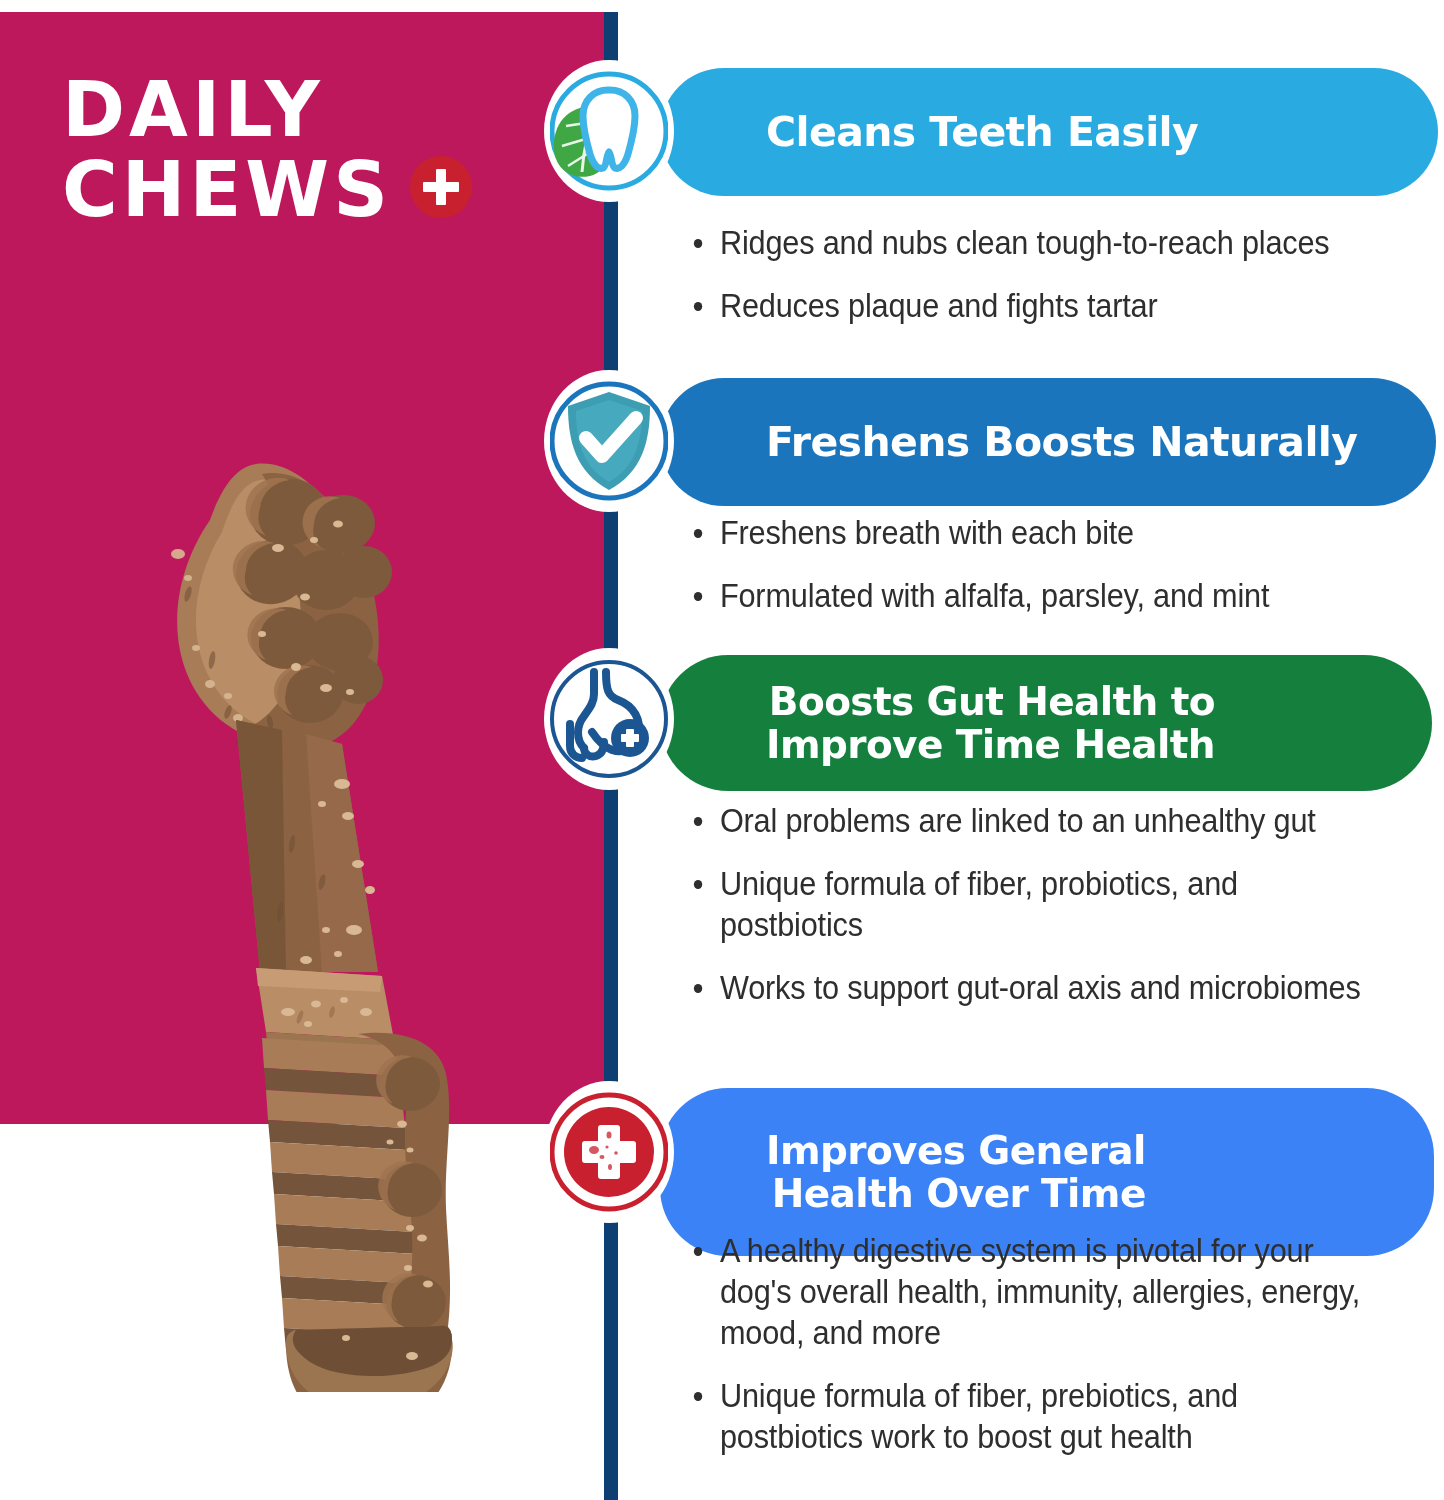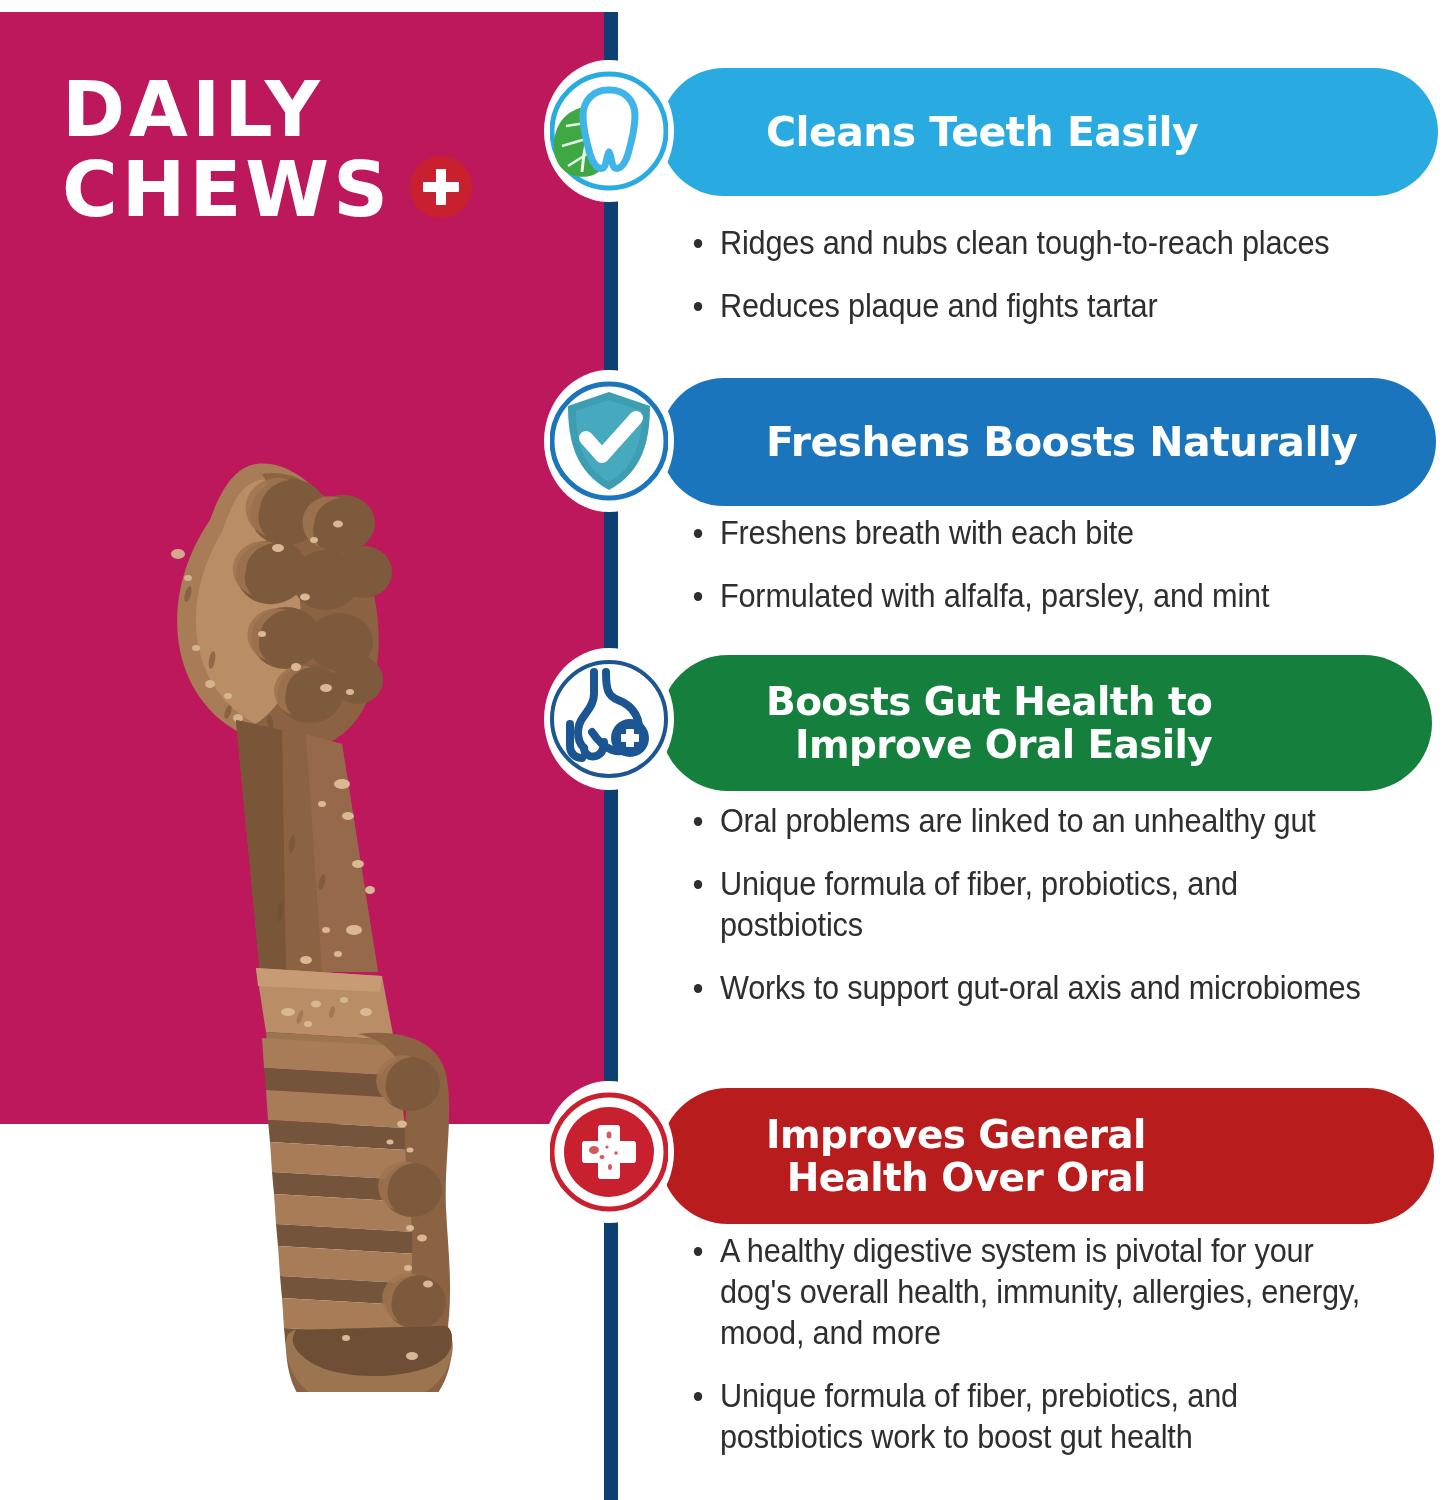--- a/index.html
+++ b/index.html
@@ -368,21 +368,21 @@
       <ul class="bullets" style="left:74px; top:512px; width:756px;">
         <li>Freshens breath with each bite</li>
         <li>Formulated with alfalfa, parsley, and mint</li>
       </ul>
     </div>
 
     <div class="benefit">
       <div class="pill" style="left:42px; top:655px; width:772px; background:#15803d; height:136px; border-radius:68px;">
         <div class="pill-title two-line">
           <div>Boosts Gut Health to</div>
-          <div>Improve Oral Easily</div>
+          <div>Improve Time Health</div>
         </div>
       </div>
 
       <div class="icon-badge" style="left:-74px; top:648px;">
         <svg width="118" height="130" viewBox="0 0 118 130">
           <circle cx="59" cy="65" r="57" fill="#ffffff" stroke="#1B5693" stroke-width="4"></circle>
           <g stroke="#1B5693" stroke-width="8" fill="none" stroke-linecap="round" stroke-linejoin="round">
 
             <path d="M44,18 L44,40 C44,50 38,56 34,62 C26,72 26,86 34,94"></path>
 
@@ -402,24 +402,24 @@
       </div>
 
       <ul class="bullets" style="left:74px; top:800px; width:730px;">
         <li>Oral problems are linked to an unhealthy gut</li>
         <li>Unique formula of fiber, probiotics, and postbiotics</li>
         <li>Works to support gut-oral axis and microbiomes</li>
       </ul>
     </div>
 
     <div class="benefit">
-      <div class="pill" style="left:42px; top:1088px; width:774px; background:#b91c1c; height:136px; border-radius:68px;">
+      <div class="pill" style="left:42px; top:1088px; width:774px; background:#3b82f6; height:168px; border-radius:68px;">
         <div class="pill-title two-line">
           <div>Improves General</div>
-          <div>Health Over Oral</div>
+          <div>Health Over Time</div>
         </div>
       </div>
 
       <div class="icon-badge" style="left:-74px; top:1081px;">
         <svg width="118" height="130" viewBox="0 0 118 130">
           <circle cx="59" cy="65" r="57" fill="#ffffff" stroke="#C8202E" stroke-width="5"></circle>
           <circle cx="59" cy="65" r="45" fill="#C8202E"></circle>
           <g fill="#ffffff">
             <rect x="32" y="54" width="54" height="22" rx="3"></rect>
             <rect x="48" y="38" width="22" height="54" rx="3"></rect>

